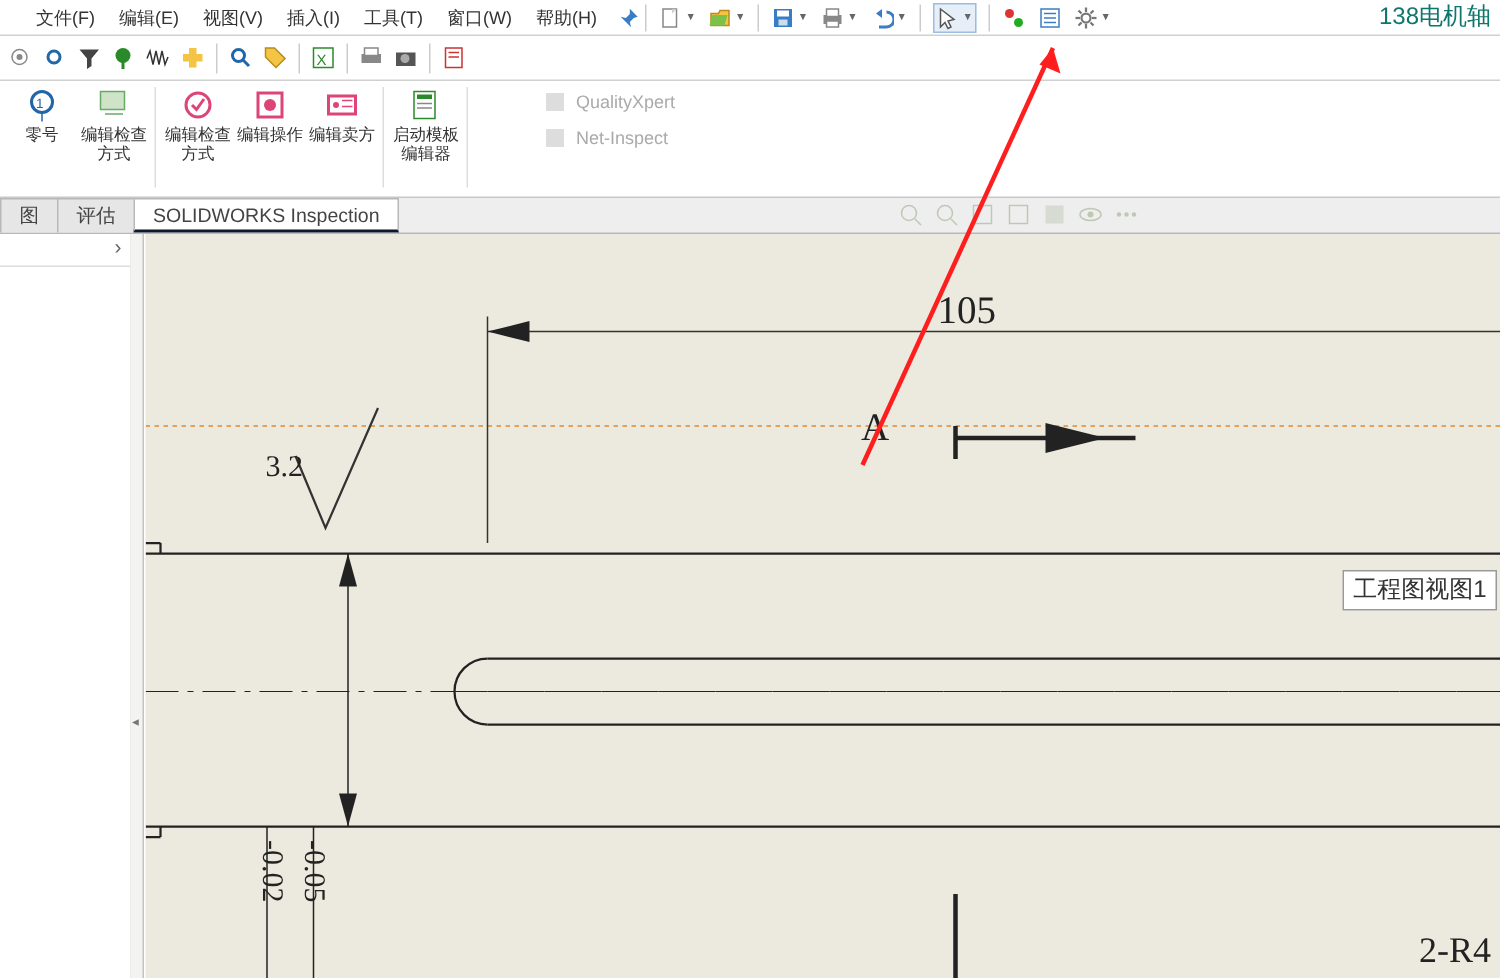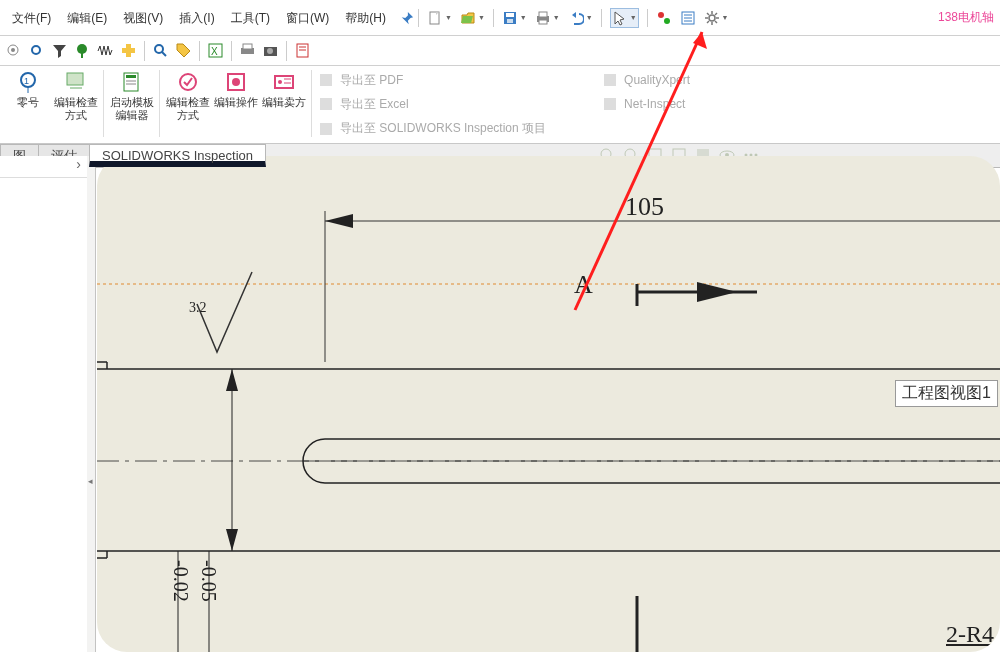--- a/index.html
+++ b/index.html
@@ -1,59 +1,59 @@
 <!DOCTYPE html>
 <html><head>
 <meta charset="utf-8">
 <style>
 * { margin: 0; padding: 0; box-sizing: border-box; font-family: "Microsoft YaHei", "SimSun", sans-serif; }
 body { width: 1000px; height: 652px; overflow: hidden; background: #fff; position: relative; }
 
 
-.menubar { height: 36px; display: flex; align-items: center; font-size: 12px; padding-left: 4px; border-bottom: 1px solid #d0d0d0; }
+.menubar { height: 24px; display: flex; align-items: center; font-size: 12px; padding-left: 16px; border-bottom: 1px solid #d0d0d0; }
 .menubar .menu-item { padding: 0 8px; line-height: 24px; color: #333; cursor: default; }
 .menubar .pin { margin-left: 6px; color: #4a86c7; font-size: 13px; }
 .menubar .tb-btn { display: flex; align-items: center; margin: 0 4px; }
 .menubar .tb-ic { width: 16px; height: 16px; display: inline-block; }
 .menubar .dd { font-size: 7px; color: #666; margin-left: 2px; }
 .menubar .sep { width: 1px; height: 18px; background: #ccc; margin: 0 4px; }
 .menubar .spacer { flex: 1; }
-.menubar .doc-name { font-size: 12px; color: #ec4899; padding-right: 6px; }
+.menubar .doc-name { font-size: 16px; color: #0f766e; padding-right: 6px; }
 
 
 .toolbar2 { height: 30px; display: flex; align-items: center; padding-left: 2px; border-bottom: 1px solid #d0d0d0; }
 .toolbar2 .ic { width: 17px; height: 17px; display: inline-block; margin: 0 3px; }
 .toolbar2 .sep2 { width: 1px; height: 20px; background: #ccc; margin: 0 4px; }
 
 
 .ribbon { height: 78px; display: flex; border-bottom: 1px solid #c8c8c8; background: #fff; }
 .rib-grp { display: flex; align-items: flex-start; padding: 4px 4px 0; position: relative; }
 .rib-grp::after { content:''; position: absolute; right: 0; top: 4px; bottom: 6px; width: 1px; background: #ddd; }
 .rib-btn { display: flex; flex-direction: column; align-items: center; width: 48px; font-size: 11px; color: #333; text-align: center; line-height: 13px; }
 .rib-btn .bic { width: 24px; height: 24px; margin-bottom: 2px; }
 .rib-sub { display: flex; flex-direction: column; justify-content: space-around; padding: 2px 6px; font-size: 12px; color: #aaa; }
 .rib-sub .row { display: flex; align-items: center; height: 22px; }
 .rib-sub .row .sic { width: 16px; height: 16px; margin-right: 6px; }
 
 
 .tabstrip { height: 24px; display: flex; border-bottom: 1px solid #b8b8b8; background: #eee; position: relative; }
 .tab { padding: 0 12px; line-height: 22px; font-size: 13px; color: #444; border: 1px solid #b8b8b8; border-bottom: none; margin-right: -1px; background: #e6e6e6; }
-.tab.active { background: #fff; border-bottom: 6px solid #0f172a; position: relative; z-index: 1; }
+.tab.active { background: #fff; border-bottom: 2px solid #0f172a; position: relative; z-index: 1; }
 .tabstrip .view-icons { position: absolute; right: 240px; top: 2px; display: flex; gap: 6px; opacity: 0.55; }
 .tabstrip .view-icons span { width: 18px; height: 18px; display: inline-block; }
 
 
 .leftpanel { position: absolute; left: 0; top: 156px; width: 88px; height: 496px; background: #fff; border-right: 1px solid #ccc; }
 .leftpanel .hdr { height: 22px; border-bottom: 1px solid #ddd; position: relative; }
 .leftpanel .hdr::after { content: '›'; position: absolute; right: 6px; top: 0; font-size: 14px; color: #666; }
 .leftpanel .collapse { width: 9px; height: 496px; position: absolute; right: -9px; top: 0; background: #f3f3f2; border-right: 1px solid #c3c3c2; }
 .leftpanel .collapse::after { content:'◂'; font-size: 9px; color: #777; position: absolute; top: 320px; left: 1px; }
 
 
-.canvas { position: absolute; left: 97px; top: 156px; right: 0; bottom: 0; background: #eceade; overflow: hidden; border-radius: 30px; }
+.canvas { position: absolute; left: 97px; top: 156px; right: 0; bottom: 0; background: #eceade; overflow: hidden; }
 
 
 .view-label { position: absolute; right: 2px; top: 224px; background: #fff; border: 1px solid #999; font-size: 16px; padding: 2px 6px; color: #333; }
 
 
 .red-arrow { position: absolute; pointer-events: none; }
 
 
 .dim { font-family: "SimSun", serif; font-size: 20px; color: #222; position: absolute; }
 .dim.v { writing-mode: vertical-rl; }
@@ -227,75 +227,55 @@
             <rect x="3" y="3" width="16" height="12" fill="#cfe3c8" stroke="#6a6"></rect>
             <path d="M6 18l12 0" stroke="#6a6"></path>
           </svg></span>
       <span>编辑检查方式</span>
     </div>
   </div>
 
   <div class="rib-grp">
     <div class="rib-btn">
       <span class="bic"><svg width="24" height="24">
+            <circle cx="12" cy="12" r="8" fill="none" stroke="#d47" stroke-width="2"></circle>
+            <path d="M8 12l3 3 5-7" fill="none" stroke="#d47" stroke-width="2"></path>
+          </svg></span>
+      <span>编辑检查方式</span>
+    </div>
+    <div class="rib-btn">
+      <span class="bic"><svg width="24" height="24">
+            <rect x="4" y="4" width="16" height="16" fill="none" stroke="#d47" stroke-width="2"></rect>
+            <circle cx="12" cy="12" r="4" fill="#d47"></circle>
+          </svg></span>
+      <span>编辑操作</span>
+    </div>
+    <div class="rib-btn">
+      <span class="bic"><svg width="24" height="24">
+            <rect x="3" y="6" width="18" height="12" fill="none" stroke="#d47" stroke-width="2"></rect>
+            <circle cx="8" cy="12" r="2" fill="#d47"></circle>
+            <line x1="12" y1="9" x2="19" y2="9" stroke="#d47"></line>
+            <line x1="12" y1="13" x2="19" y2="13" stroke="#d47"></line>
+          </svg></span>
+      <span>编辑卖方</span>
+    </div>
+  </div>
+
+  <div class="rib-grp">
+    <div class="rib-btn">
+      <span class="bic"><svg width="24" height="24">
             <rect x="4" y="3" width="14" height="18" fill="#fff" stroke="#2a8a2a"></rect>
             <rect x="6" y="5" width="10" height="3" fill="#2a8a2a"></rect>
             <line x1="6" y1="11" x2="16" y2="11" stroke="#888"></line>
             <line x1="6" y1="14" x2="16" y2="14" stroke="#888"></line>
           </svg></span>
       <span>启动模板编辑器</span>
     </div>
   </div>
 
-  <div class="rib-grp">
-    <div class="rib-btn">
-      <span class="bic"><svg width="24" height="24">
-            <circle cx="12" cy="12" r="8" fill="none" stroke="#d47" stroke-width="2"></circle>
-            <path d="M8 12l3 3 5-7" fill="none" stroke="#d47" stroke-width="2"></path>
-          </svg></span>
-      <span>编辑检查方式</span>
-    </div>
-    <div class="rib-btn">
-      <span class="bic"><svg width="24" height="24">
-            <rect x="4" y="4" width="16" height="16" fill="none" stroke="#d47" stroke-width="2"></rect>
-            <circle cx="12" cy="12" r="4" fill="#d47"></circle>
-          </svg></span>
-      <span>编辑操作</span>
-    </div>
-    <div class="rib-btn">
-      <span class="bic"><svg width="24" height="24">
-            <rect x="3" y="6" width="18" height="12" fill="none" stroke="#d47" stroke-width="2"></rect>
-            <circle cx="8" cy="12" r="2" fill="#d47"></circle>
-            <line x1="12" y1="9" x2="19" y2="9" stroke="#d47"></line>
-            <line x1="12" y1="13" x2="19" y2="13" stroke="#d47"></line>
-          </svg></span>
-      <span>编辑卖方</span>
-    </div>
-  </div>
-
-  <div class="rib-sub">
-    <div class="row">
-      <span class="sic"><svg width="16" height="16">
-            <rect x="2" y="2" width="12" height="12" fill="#ddd"></rect>
-          </svg></span>
-      <span>导出至 PDF</span>
-    </div>
-    <div class="row">
-      <span class="sic"><svg width="16" height="16">
-            <rect x="2" y="2" width="12" height="12" fill="#ddd"></rect>
-          </svg></span>
-      <span>导出至 Excel</span>
-    </div>
-    <div class="row">
-      <span class="sic"><svg width="16" height="16">
-            <rect x="2" y="2" width="12" height="12" fill="#ddd"></rect>
-          </svg></span>
-      <span>导出至 SOLIDWORKS Inspection 项目</span>
-    </div>
-  </div>
 
   <div class="rib-sub" style="padding-left:50px;">
     <div class="row">
       <span class="sic"><svg width="16" height="16">
             <rect x="2" y="2" width="12" height="12" fill="#ddd"></rect>
           </svg></span>
       <span>QualityXpert</span>
     </div>
     <div class="row">
       <span class="sic"><svg width="16" height="16">
@@ -387,24 +367,24 @@
     <polygon points="135,395 129,373 141,373" fill="#222"></polygon>
 
     <line x1="81" y1="395" x2="81" y2="496" stroke="#222"></line>
     <line x1="112" y1="395" x2="112" y2="496" stroke="#222"></line>
     <line x1="540" y1="440" x2="540" y2="496" stroke="#222" stroke-width="3"></line>
     <line x1="540" y1="470" x2="660" y2="470" stroke="#222" stroke-width="0"></line>
   </svg>
 
   <span class="dim" style="left:528px; top:36px; font-size:26px;">105</span>
   <span class="dim" style="left:477px; top:114px; font-size:26px;">A</span>
-  <span class="dim" style="left:92px; top:144px; font-size:14px;">3.2</span>
+  <span class="dim" style="left:80px; top:144px; font-size:20px;">3.2</span>
   <span class="dim v" style="left:72px; top:404px; font-size:20px;">-0.02</span>
   <span class="dim v" style="left:100px; top:404px; font-size:20px;">-0.05</span>
-  <span class="dim" style="right:6px; bottom:4px; font-size:24px;text-decoration:underline;">2-R4</span>
+  <span class="dim" style="right:6px; bottom:4px; font-size:24px;">2-R4</span>
 
   <div class="view-label">工程图视图1</div>
 </div>
 
 <svg class="red-arrow" style="position:absolute;left:0;top:0;" width="1000" height="652">
   <line x1="575" y1="310" x2="702" y2="32" stroke="#ff1e1e" stroke-width="3"></line>
   <polygon points="702,32 707,49 693,43" fill="#ff1e1e"></polygon>
 </svg>
 
 </body></html>

